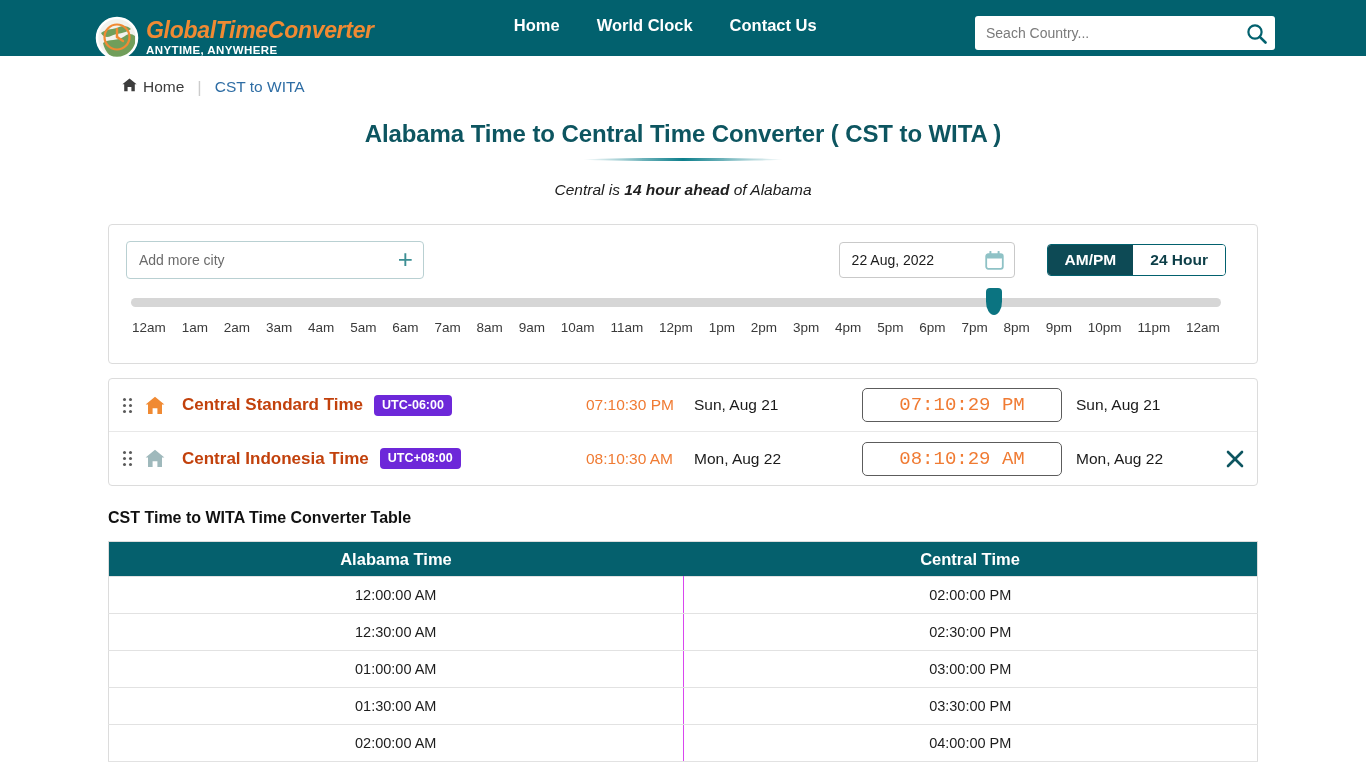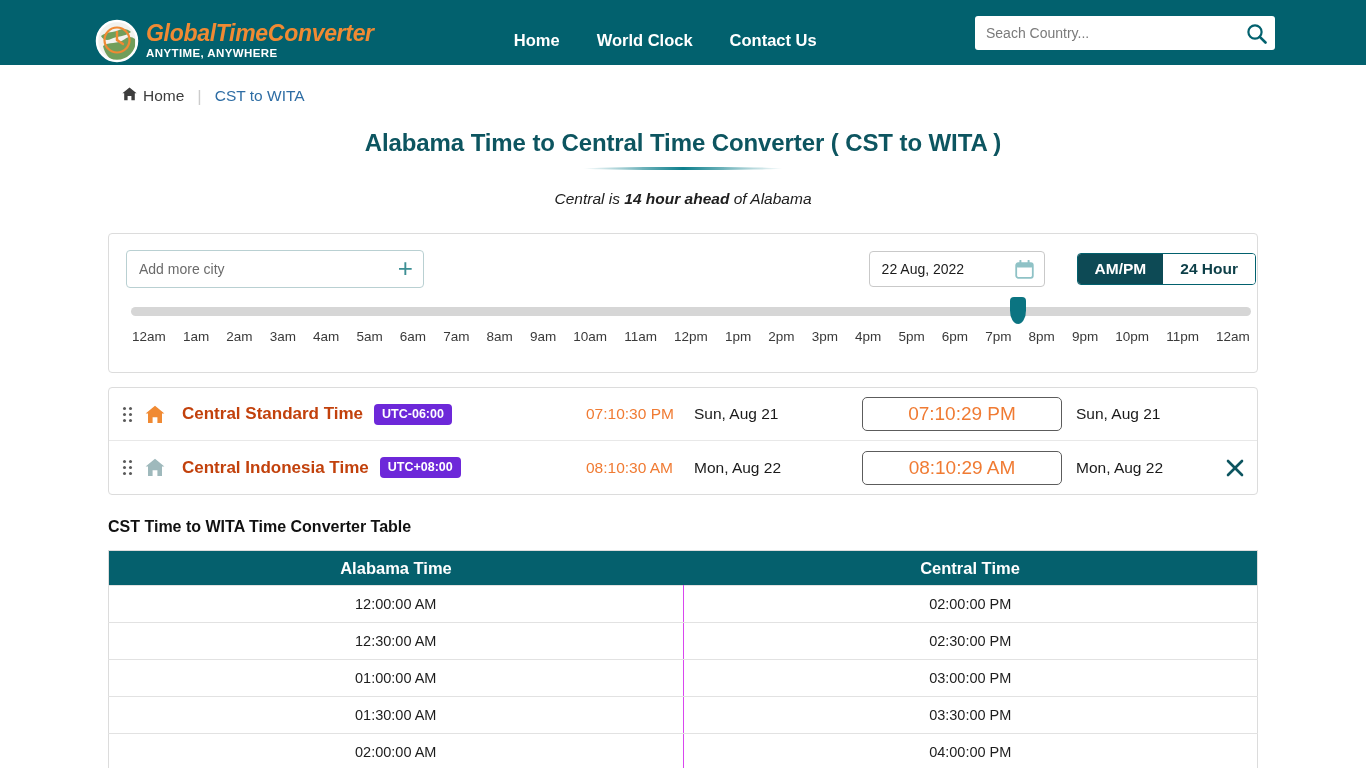--- a/index.html
+++ b/index.html
@@ -6,24 +6,24 @@
   html, body {
     width: 1366px;
     height: 768px;
     overflow: hidden;
     background: #ffffff;
     font-family: "Liberation Sans", sans-serif;
   }
 
   
   .site-header {
-    height: 65px;
+    height: 56px;
     background: #02616e;
     display: flex;
-    align-items: center;
+    align-items: flex-start;
     padding: 16px 0 0 0;
     position: relative;
   }
   .logo-wrap {
     display: flex;
     align-items: center;
     margin-left: 95px;
     gap: 7px;
   }
   .logo-globe {
@@ -133,21 +133,21 @@
     font-style: italic;
   }
   .subtitle b { font-weight: bold; }
 
   
   .converter-panel {
     margin: 25px 108px 0 108px;
     border: 1px solid #dcdcdc;
     border-radius: 4px;
     background: #fff;
-    padding: 16px 1px 14px 17px;
+    padding: 16px 31px 14px 17px;
     position: relative;
     height: 140px;
   }
   .panel-top {
     display: flex;
     align-items: center;
     justify-content: space-between;
   }
   .add-city {
     width: 298px;
@@ -308,20 +308,21 @@
     height: 34px;
     border: 1px solid #5c5c5c;
     border-radius: 5px;
     display: flex;
     align-items: center;
     justify-content: center;
     font-size: 19px;
     color: #f07b33;
     cursor: text;
     background: #fff;
+    font-family: Liberation Mono, monospace;
   }
   .tz-date-right {
     position: absolute;
     left: 967px;
     font-size: 15.5px;
     color: #1a1a1a;
     white-space: nowrap;
   }
   .tz-remove {
     position: absolute;

